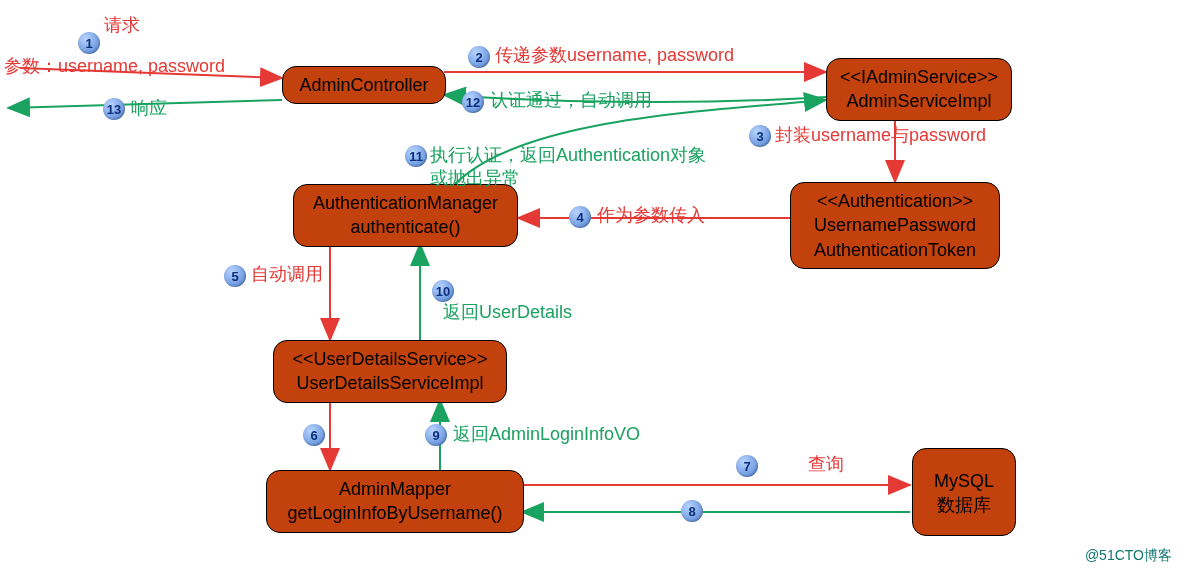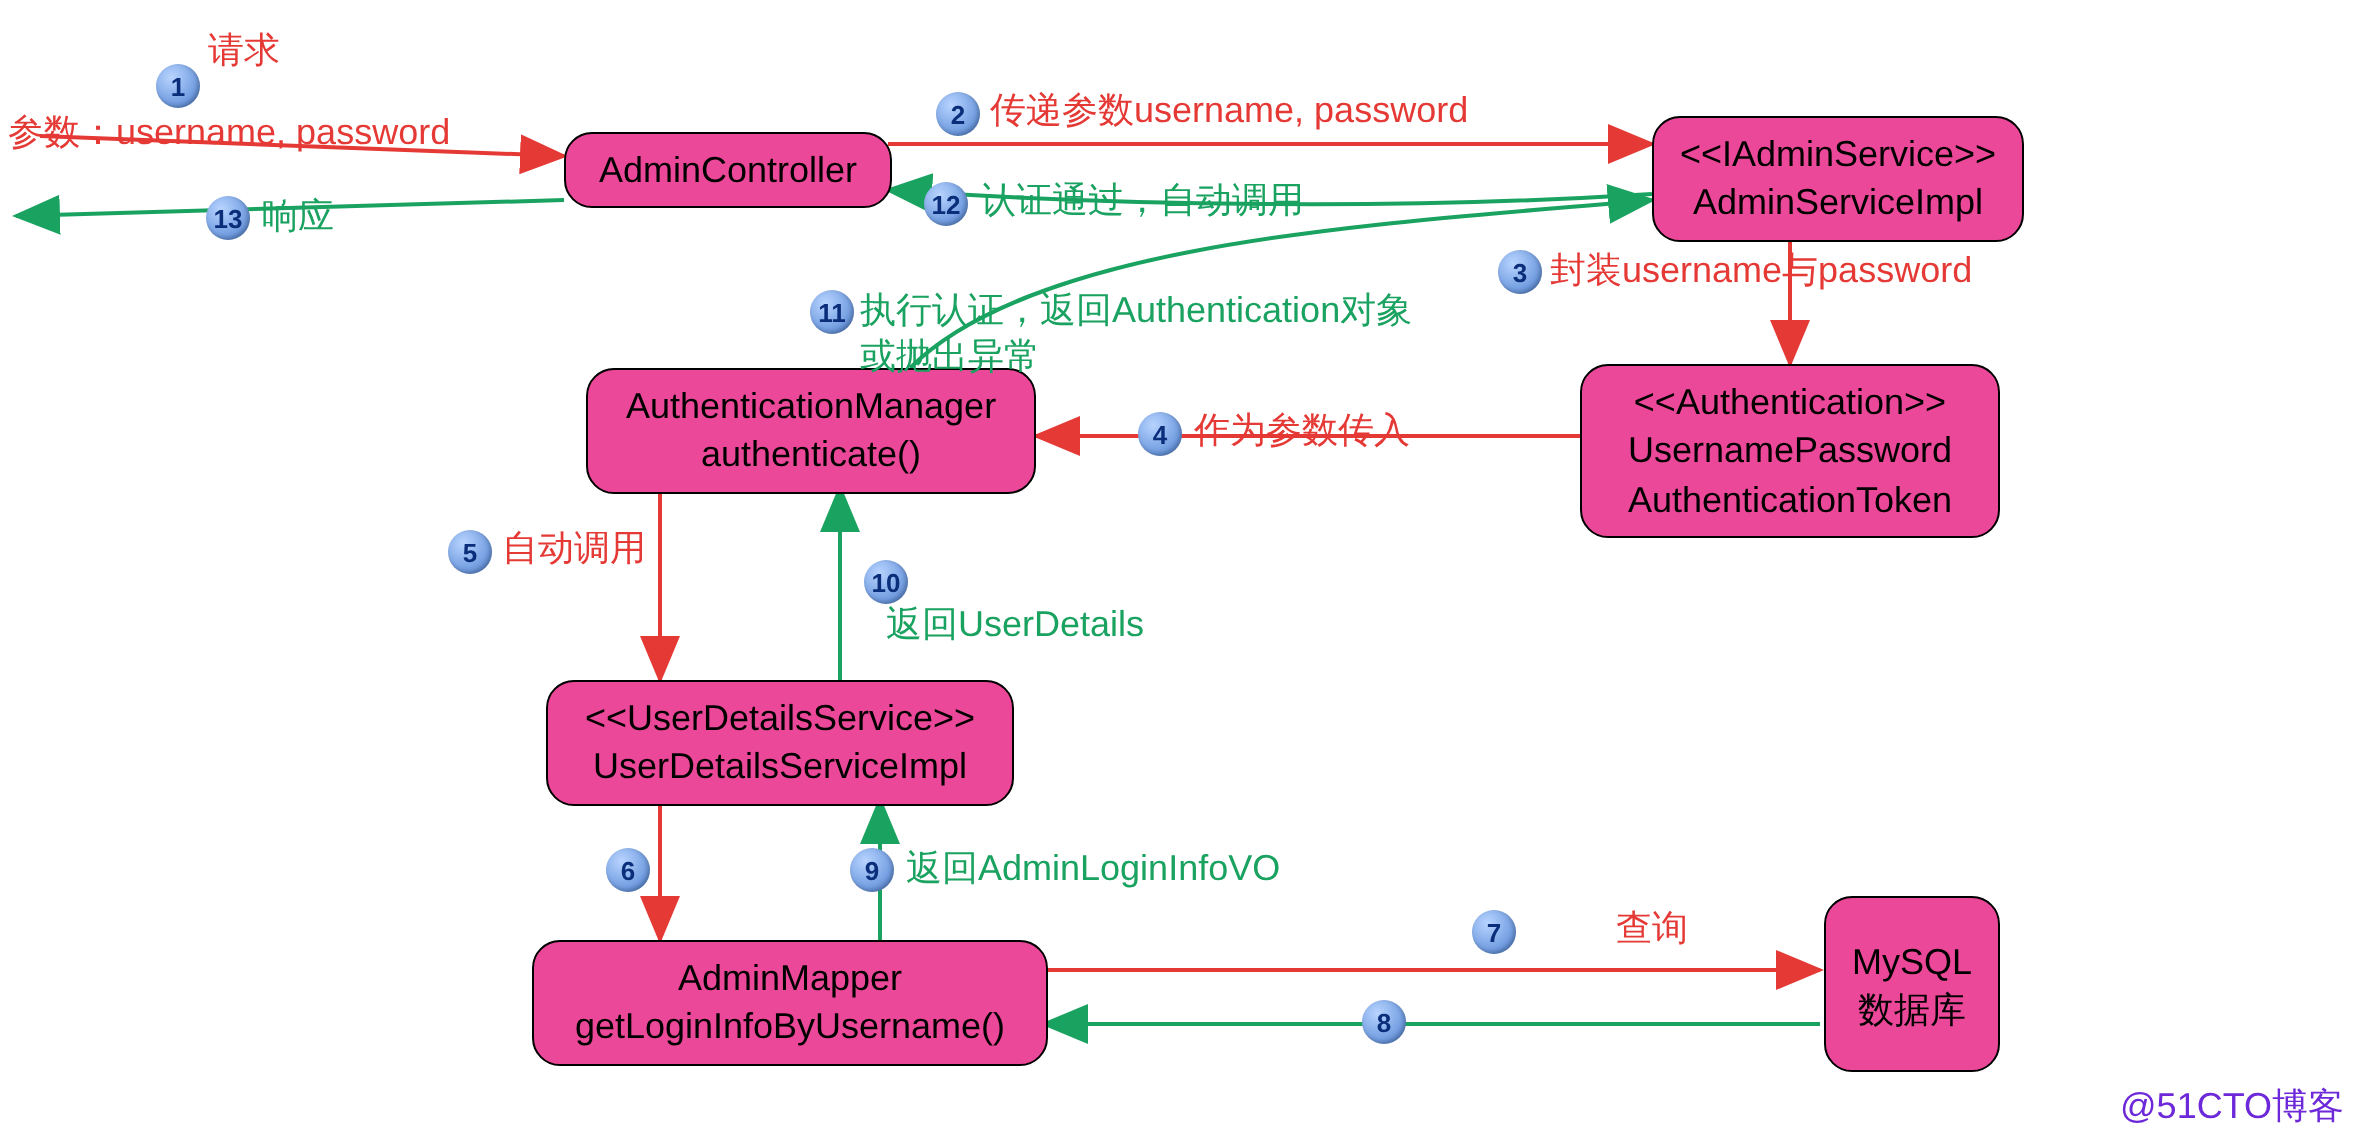--- a/index.html
+++ b/index.html
@@ -8,21 +8,21 @@
     position: relative;
     width: 1184px;
     height: 571px;
     background: #fff;
     overflow: hidden;
   }
   .node {
     position: absolute;
     border: 1px solid #000;
     border-radius: 14px;
-    background: #ec4899;
+    background: #c2410c;
     text-align: center;
     padding: 6px 12px;
     font-size: 18px;
     line-height: 1.35;
     z-index: 5;
   }
   .label {
     position: absolute;
     font-size: 18px;
     line-height: 1.3;
@@ -50,22 +50,22 @@
     position: absolute;
     top:0; left:0;
     width:1184px; height:571px;
     z-index: 2;
     pointer-events: none;
   }
   .watermark {
     position: absolute;
     right: 12px;
     bottom: 6px;
-    color: #6d28d9;
-    font-size: 18px;
+    color: #0f766e;
+    font-size: 14px;
     z-index: 8;
   }
 </style>
 </head>
 <body>
 
 <svg class="arrows">
   <defs>
     <marker id="ar-red" markerWidth="12" markerHeight="10" refX="11" refY="5" orient="auto">
       <path d="M0,0 L12,5 L0,10 z" fill="#e53935"></path>
@@ -125,21 +125,21 @@
 <div class="node" style="left:273px; top:340px; width:234px;">
   <span>&lt;&lt;UserDetailsService&gt;&gt;</span><br>
   <span>UserDetailsServiceImpl</span>
 </div>
 
 <div class="node" style="left:266px; top:470px; width:258px;">
   <span>AdminMapper</span><br>
   <span>getLoginInfoByUsername()</span>
 </div>
 
-<div class="node" style="left:912px; top:448px; width:88px; height:88px; padding-top:20px;">
+<div class="node" style="left:912px; top:448px; width:104px; height:88px; padding-top:20px;">
   <span>MySQL</span><br>
   <span>数据库</span>
 </div>
 
 <div class="bubble" style="left:78px; top:32px;">
     <span>1</span>
   </div>
 <div class="bubble" style="left:468px; top:46px;">
     <span>2</span>
   </div>

